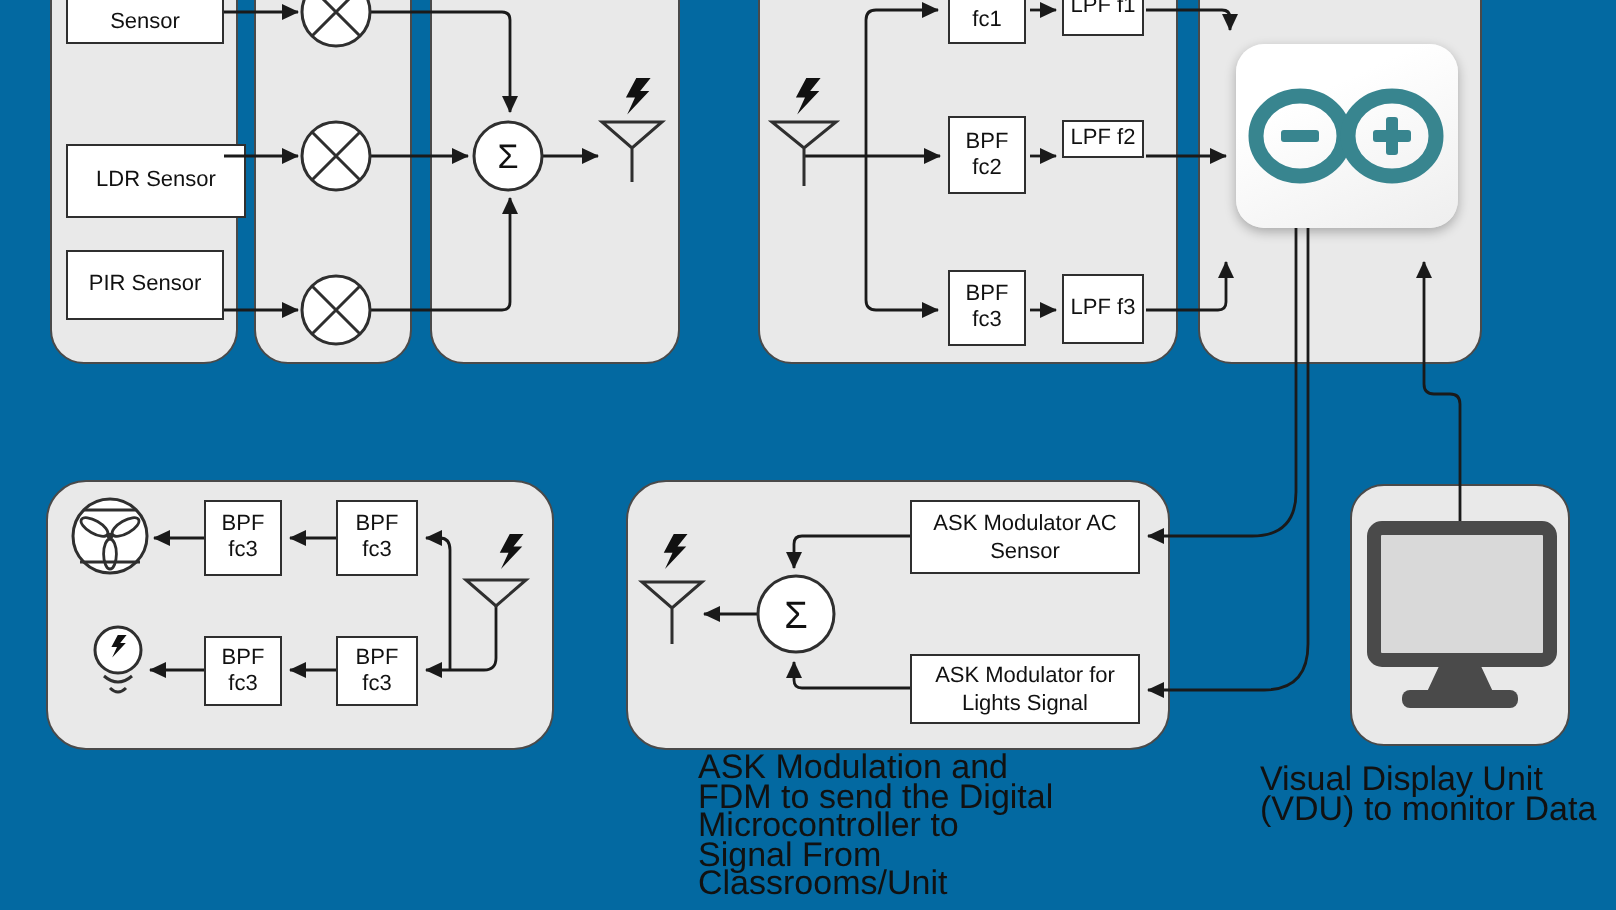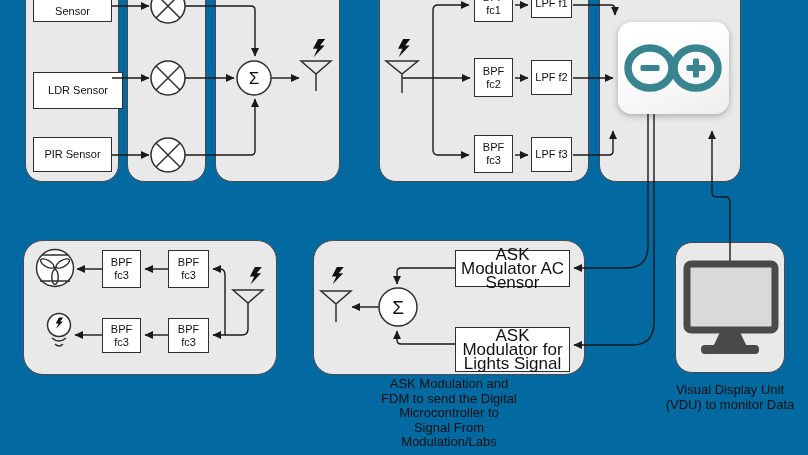--- a/index.html
+++ b/index.html
@@ -4,22 +4,22 @@
 <style>
   html,body{margin:0;padding:0;background:#fff}
   .stage{position:relative;width:808px;height:455px;overflow:hidden;
          font-family:"Liberation Sans",sans-serif;background:#0369a1;color:#111}
   .stage *{box-sizing:border-box}
   .ct{position:absolute;background:#e9e9e9;border:1.5px solid #4a4a4a;border-radius:17px;z-index:1}
   .bx{position:absolute;background:#ffffff;border:1.5px solid #2f2f2f;z-index:3;
       display:flex;flex-direction:column;align-items:center;justify-content:center;
       font-size:11px;line-height:13px;text-align:center;color:#111}
   .bx.end{justify-content:flex-end;padding-bottom:3px}
-  .bx.big{font-size:17px;line-height:14px}
-  .cap{position:absolute;z-index:3;font-size:13px;line-height:15px;text-align:center;color:#111}
+  .bx.big{font-size:11px;line-height:14px}
+  .cap{position:absolute;z-index:3;font-size:17px;line-height:15px;text-align:left;color:#111}
   .cap.tight div{line-height:14.5px}
   .logo{position:absolute;left:618px;top:22px;width:111px;height:92px;border-radius:14px;z-index:2;
         background:linear-gradient(155deg,#ffffff 30%,#eeeeee);
         box-shadow:0 2px 6px rgba(0,0,0,.28)}
   svg.overlay{position:absolute;left:0;top:0;z-index:5;pointer-events:none}
   .w{fill:none;stroke:#1a1a1a;stroke-width:1.4;marker-end:url(#ah)}
   .ln{fill:none;stroke:#2f2f2f;stroke-width:1.5}
   .node{fill:#ffffff;stroke:#2f2f2f;stroke-width:1.5}
   .sumtxt{font-family:"Liberation Sans",sans-serif;fill:#111}
 </style>
@@ -46,36 +46,36 @@
       <rect x="75" y="36.5" width="6" height="19" rx="1.5" fill="#38858f"></rect>
     </svg>
   </div>
 
   <div class="bx end" style="left:33px;top:-16px;width:79px;height:38px">
     <span>Sensor</span>
   </div>
   <div class="bx" style="left:33px;top:72px;width:90px;height:37px">
     <span>LDR Sensor</span>
   </div>
-  <div class="bx" style="left:33px;top:137px;width:79px;height:35px">
+  <div class="bx" style="left:33px;top:125px;width:79px;height:35px">
     <span>PIR Sensor</span>
   </div>
 
   <div class="bx" style="left:474px;top:-14px;width:39px;height:36px">
     <span>BPF</span>
       <span>fc1</span>
   </div>
   <div class="bx" style="left:531px;top:-12px;width:41px;height:30px">
     <span>LPF f1</span>
   </div>
   <div class="bx" style="left:474px;top:58px;width:39px;height:39px">
     <span>BPF</span>
       <span>fc2</span>
   </div>
-  <div class="bx" style="left:531px;top:60px;width:41px;height:35px">
+  <div class="bx" style="left:531px;top:60px;width:41px;height:19px">
     <span>LPF f2</span>
   </div>
   <div class="bx" style="left:474px;top:135px;width:39px;height:38px">
     <span>BPF</span>
       <span>fc3</span>
   </div>
   <div class="bx" style="left:531px;top:137px;width:41px;height:35px">
     <span>LPF f3</span>
   </div>
 
@@ -93,31 +93,31 @@
   </div>
   <div class="bx" style="left:168px;top:318px;width:41px;height:35px">
     <span>BPF</span>
       <span>fc3</span>
   </div>
 
   <div class="bx big" style="left:455px;top:250px;width:115px;height:37px">
     <span>ASK Modulator AC</span>
       <span>Sensor</span>
   </div>
-  <div class="bx big" style="left:455px;top:327px;width:115px;height:45px">
+  <div class="bx big" style="left:455px;top:327px;width:115px;height:35px">
     <span>ASK Modulator for</span>
       <span>Lights Signal</span>
   </div>
 
   <div class="cap tight" style="left:349px;top:377px;width:200px">
     <div>ASK Modulation and</div>
     <div>FDM to send the Digital</div>
     <div>Microcontroller to</div>
     <div>Signal From</div>
-    <div>Modulation/Labs</div>
+    <div>Classrooms/Unit</div>
   </div>
   <div class="cap" style="left:630px;top:382px;width:200px">
     <div>Visual Display Unit</div>
     <div>(VDU) to monitor Data</div>
   </div>
 
   <svg class="overlay" width="808" height="455" viewBox="0 0 808 455">
     <defs>
       <marker id="ah" markerWidth="9" markerHeight="8" refX="8" refY="4" orient="auto" markerUnits="userSpaceOnUse">
         <path d="M0,0 L8.5,4 L0,8 Z" fill="#1a1a1a"></path>

